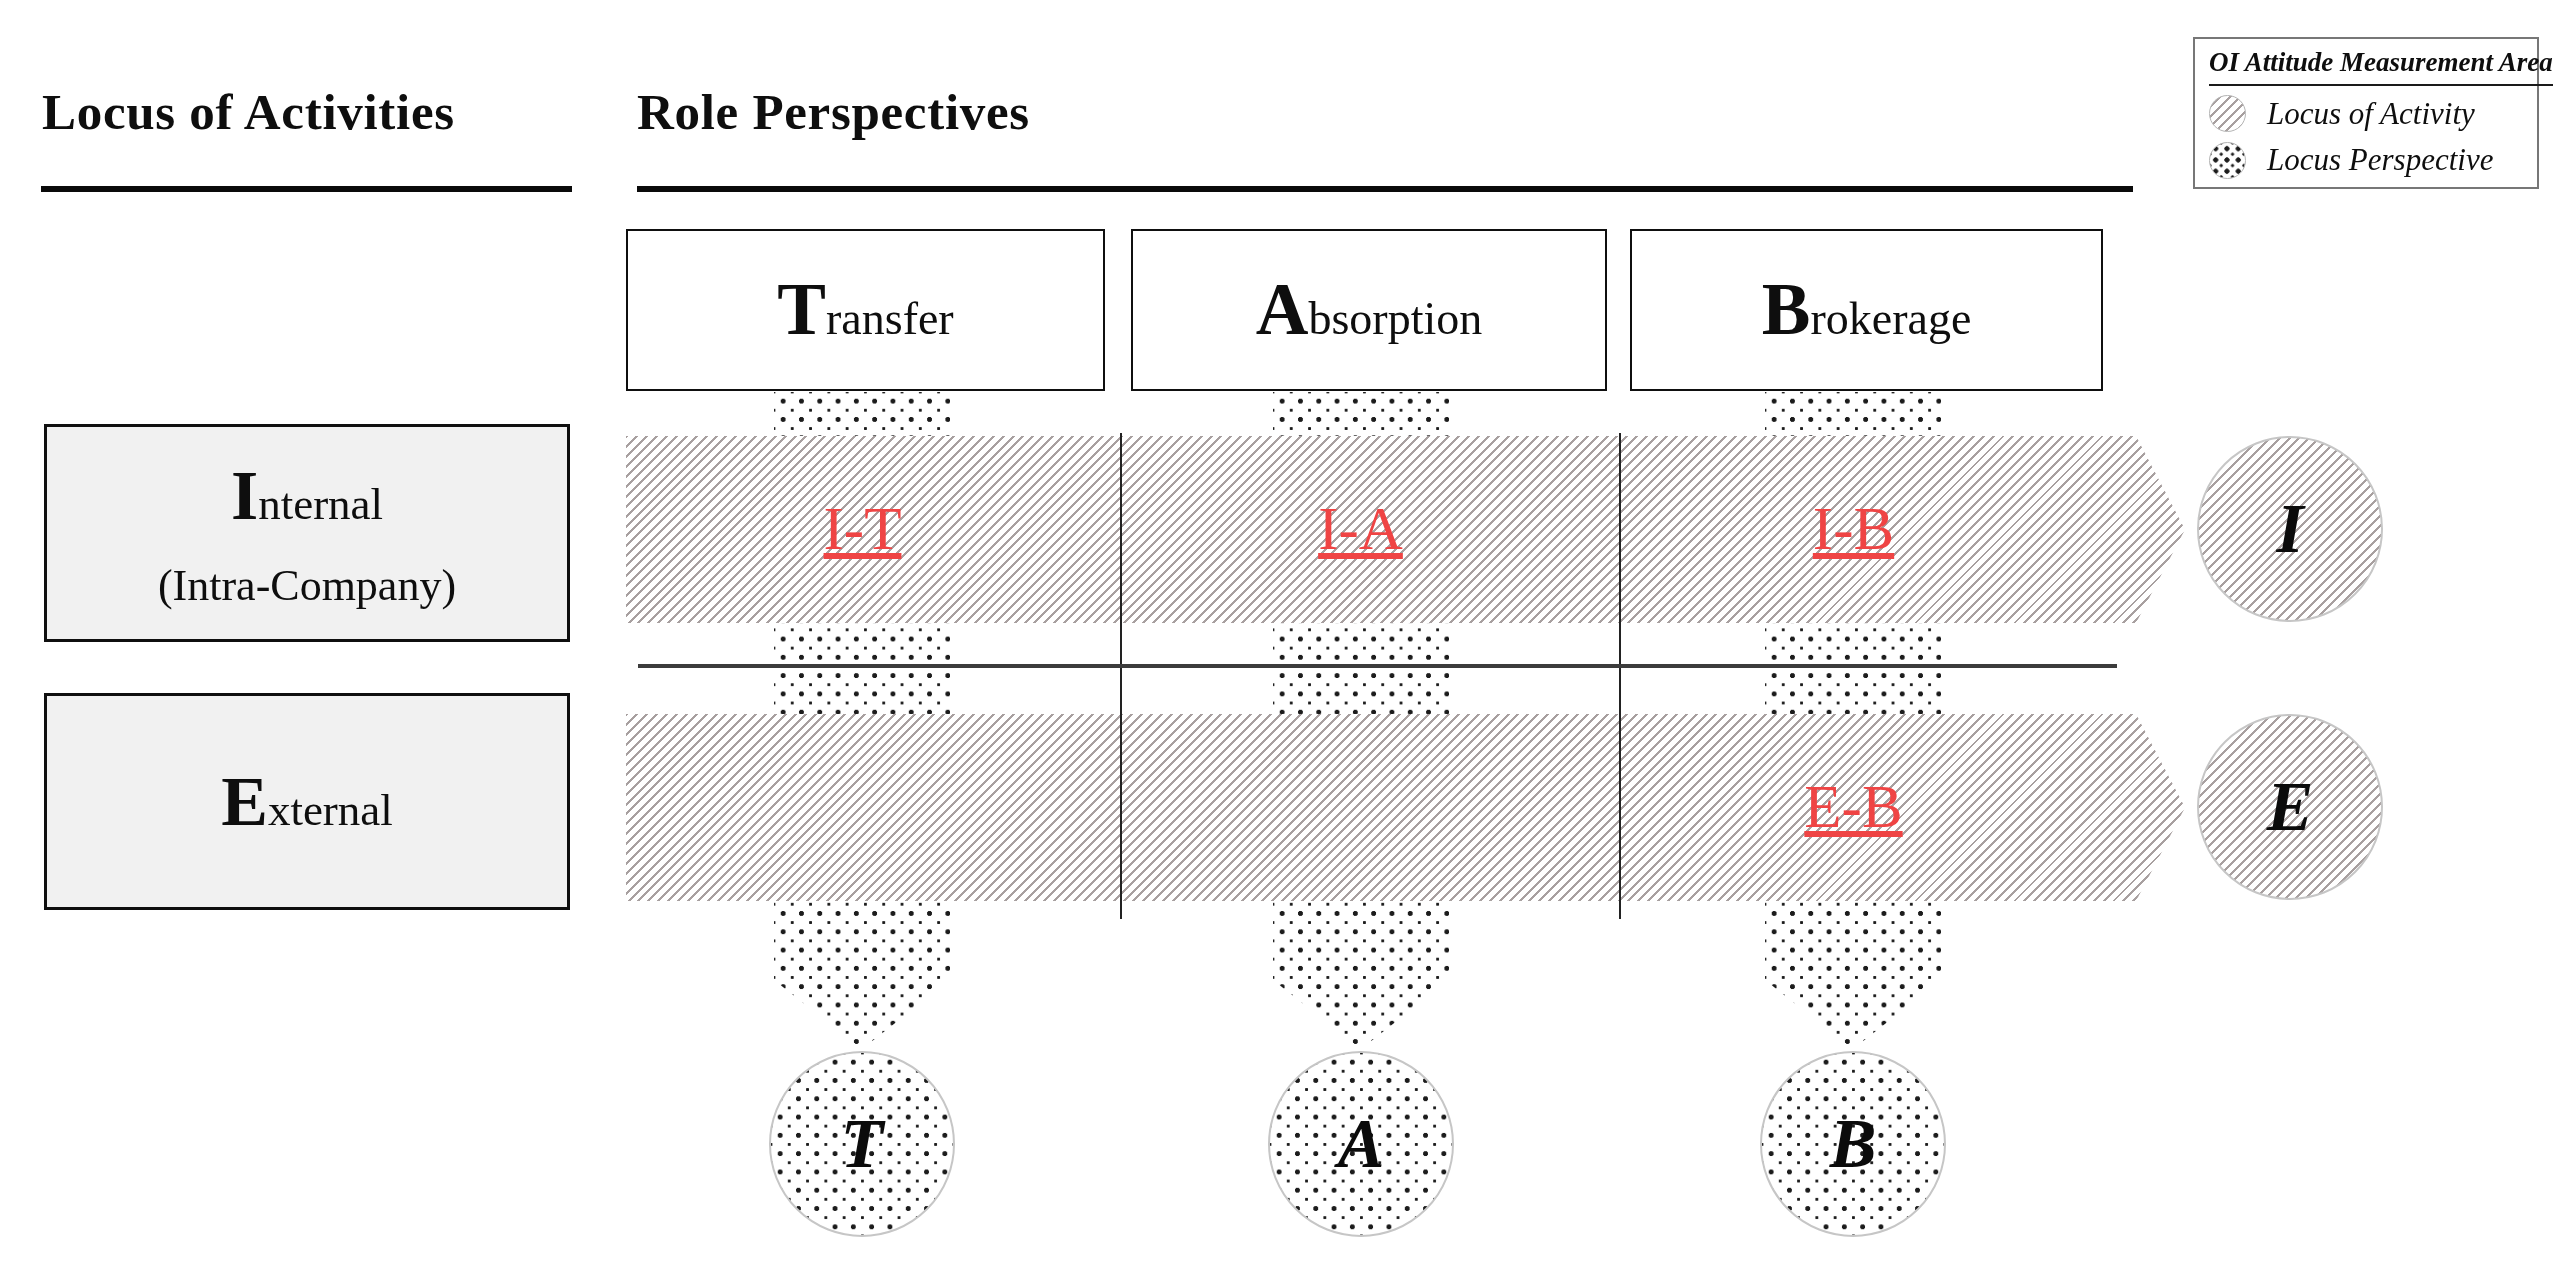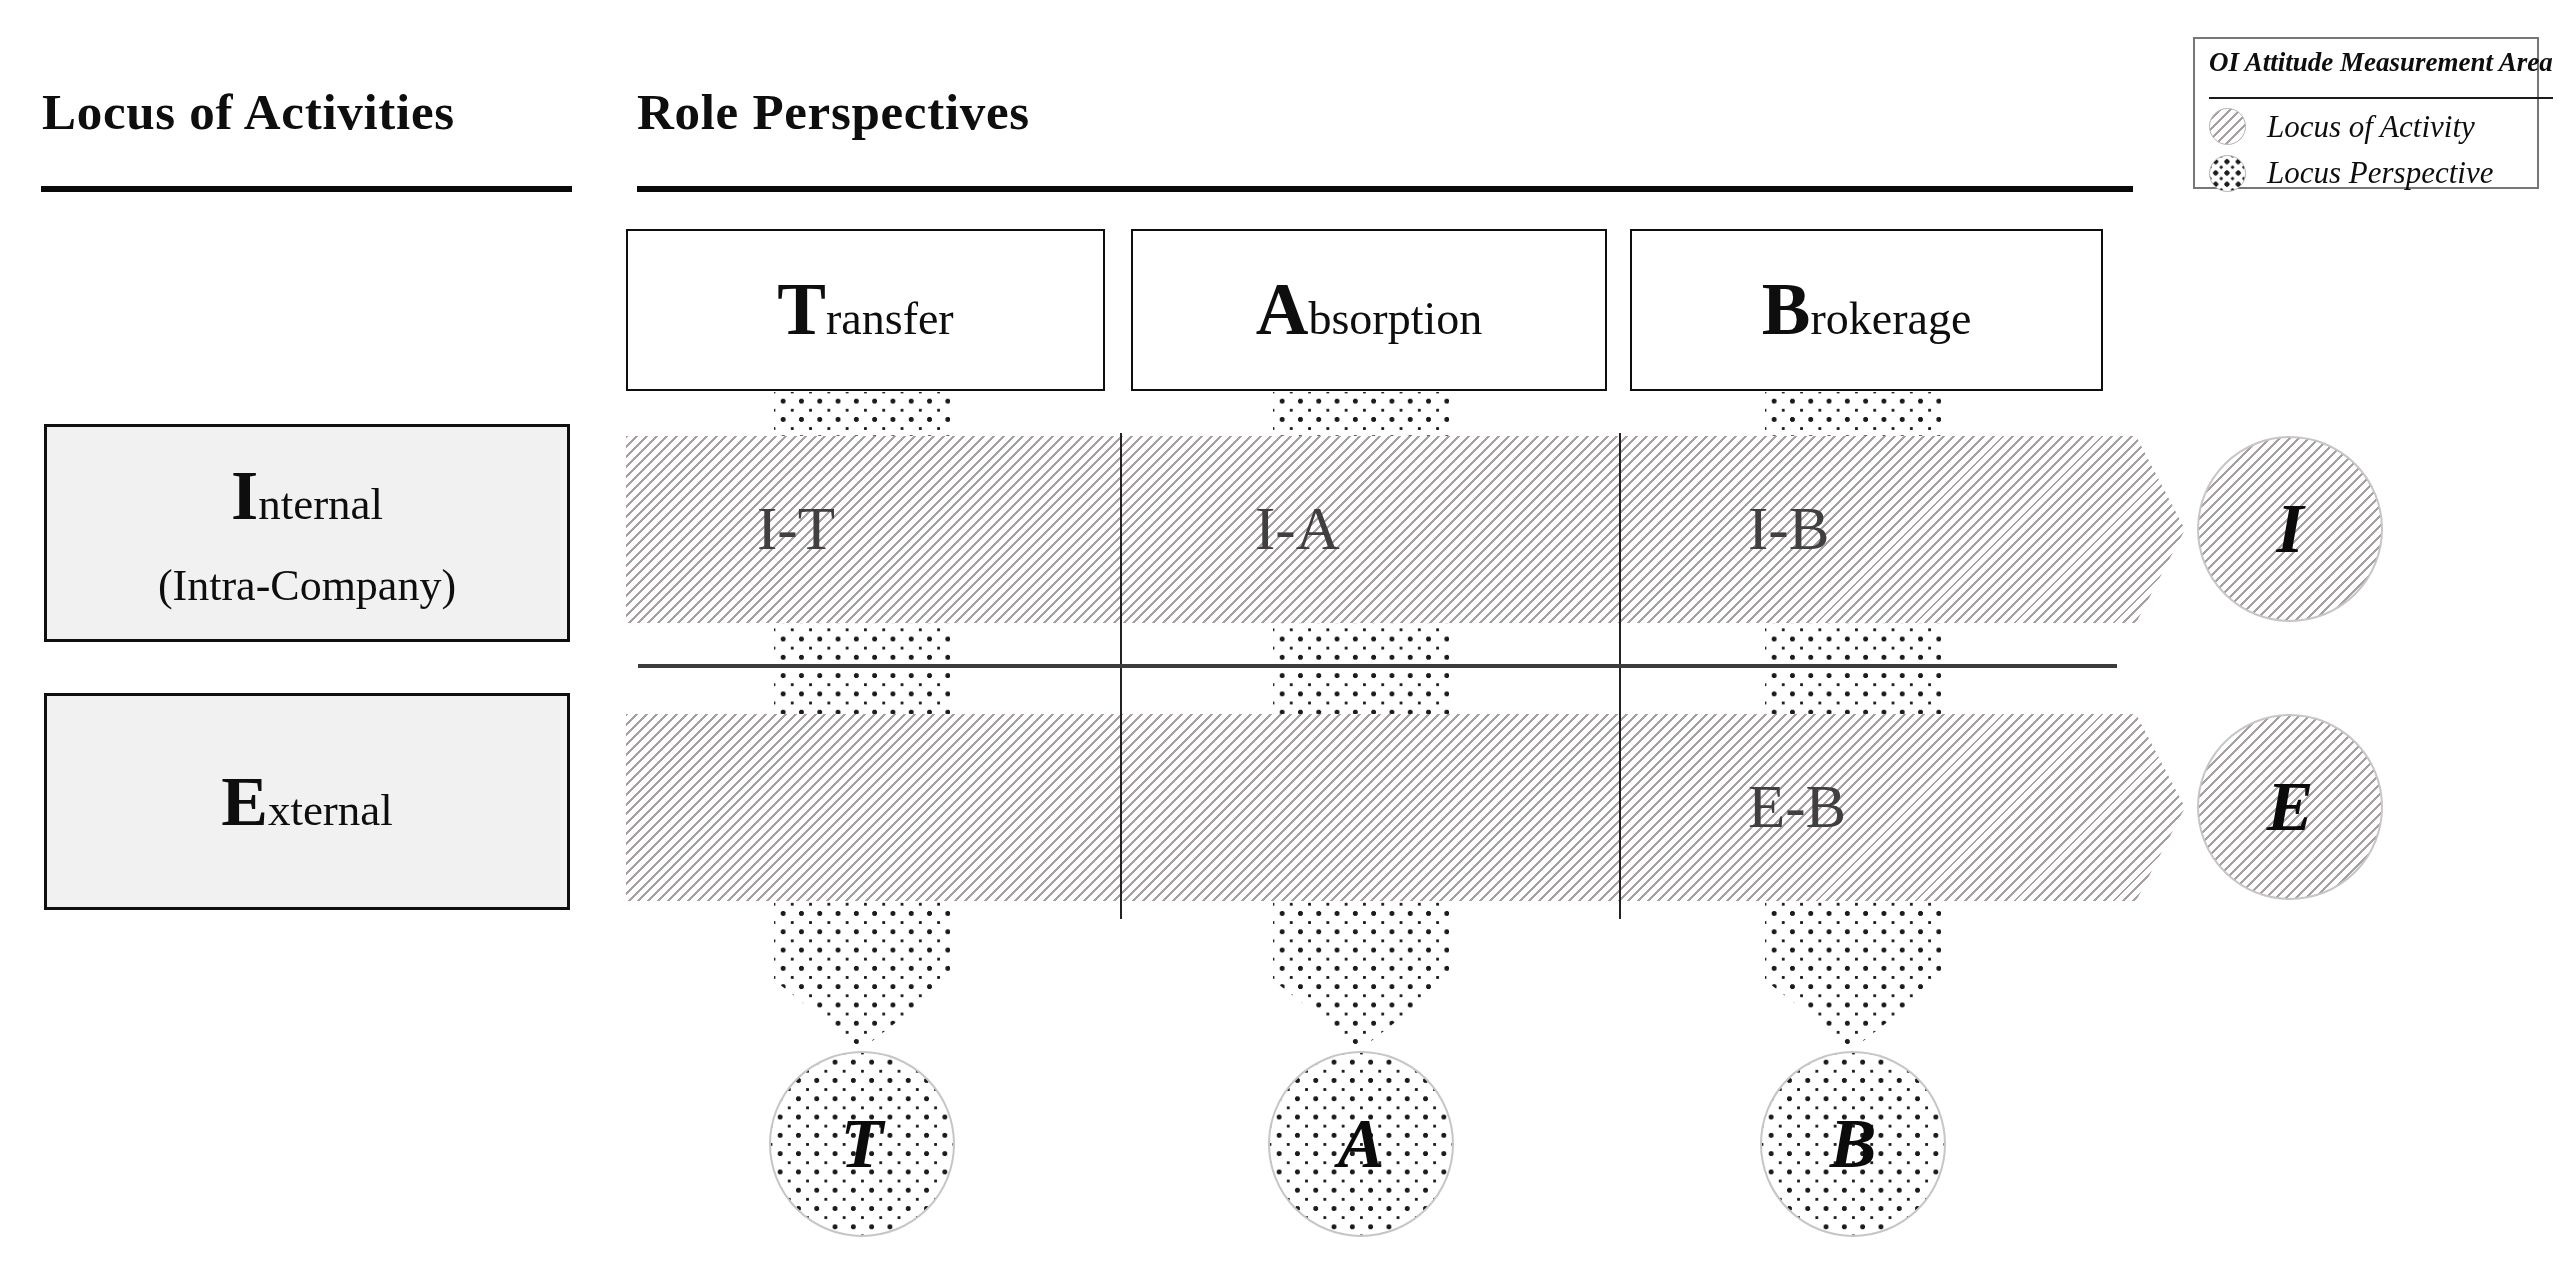--- a/index.html
+++ b/index.html
@@ -47,21 +47,21 @@
     clip-path:polygon(0 0,calc(100% - 49px) 0,100% 50%,calc(100% - 49px) 100%,0 100%);
   }
   .ha-internal{top:436px;} .ha-external{top:714px;}
   
   .vdiv{position:absolute;top:433px;height:486px;width:2.1px;background:#222;}
   .vdiv-1{left:1120px;} .vdiv-2{left:1619px;}
   .hsep{position:absolute;left:638px;top:664px;width:1479px;height:3.5px;background:#3c3c3c;}
   
   .cell{
     position:absolute;width:211px;height:70px;line-height:70px;
-    text-align:left;font-size:61px;color:#404040;white-space:nowrap;
+    text-align:center;font-size:61px;color:#ef4444;white-space:nowrap;text-decoration:underline;
   }
   .cr1{top:494px;} .cr2{top:772px;}
   .cc1{left:757px;} .cc2{left:1255px;} .cc3{left:1748px;}
   
   .colbox{
     position:absolute;top:229px;height:162px;
     background:#ffffff;border:2.8px solid #0f0f0f;box-sizing:border-box;
     display:flex;align-items:center;justify-content:center;
   }
   .cb-1{left:626px;width:479px;} .cb-2{left:1131px;width:476px;} .cb-3{left:1630px;width:473px;}
@@ -92,21 +92,21 @@
   .ci-A{left:1268px;top:1051px;}
   .ci-B{left:1760px;top:1051px;}
   
   .legend{
     position:absolute;left:2193px;top:37px;width:346px;height:152px;
     background:#ffffff;border:2.1px solid #777;box-sizing:border-box;
     padding:8.4px 14px 7px 14px;
   }
   .legend-title{
     display:inline-block;font-size:27px;font-weight:bold;font-style:italic;
-    border-bottom:2.8px solid #1a1a1a;padding-bottom:19px;white-space:nowrap;
+    border-bottom:2.8px solid #1a1a1a;padding-bottom:6px;white-space:nowrap;
   }
   .legend-row{display:flex;align-items:center;margin-top:9.1px;}
   .swatch{
     width:37px;height:37px;border-radius:50%;flex:0 0 auto;
     border:1.4px solid #b5b5b5;box-sizing:border-box;
   }
   .swatch.dots-bg{background-size:11.3px 11.3px,11.3px 11.3px;background-position:0 0,5.6px 5.6px;}
   .legend-label{font-size:31px;font-style:italic;margin-left:21px;white-space:nowrap;}
 </style>
 </head>

